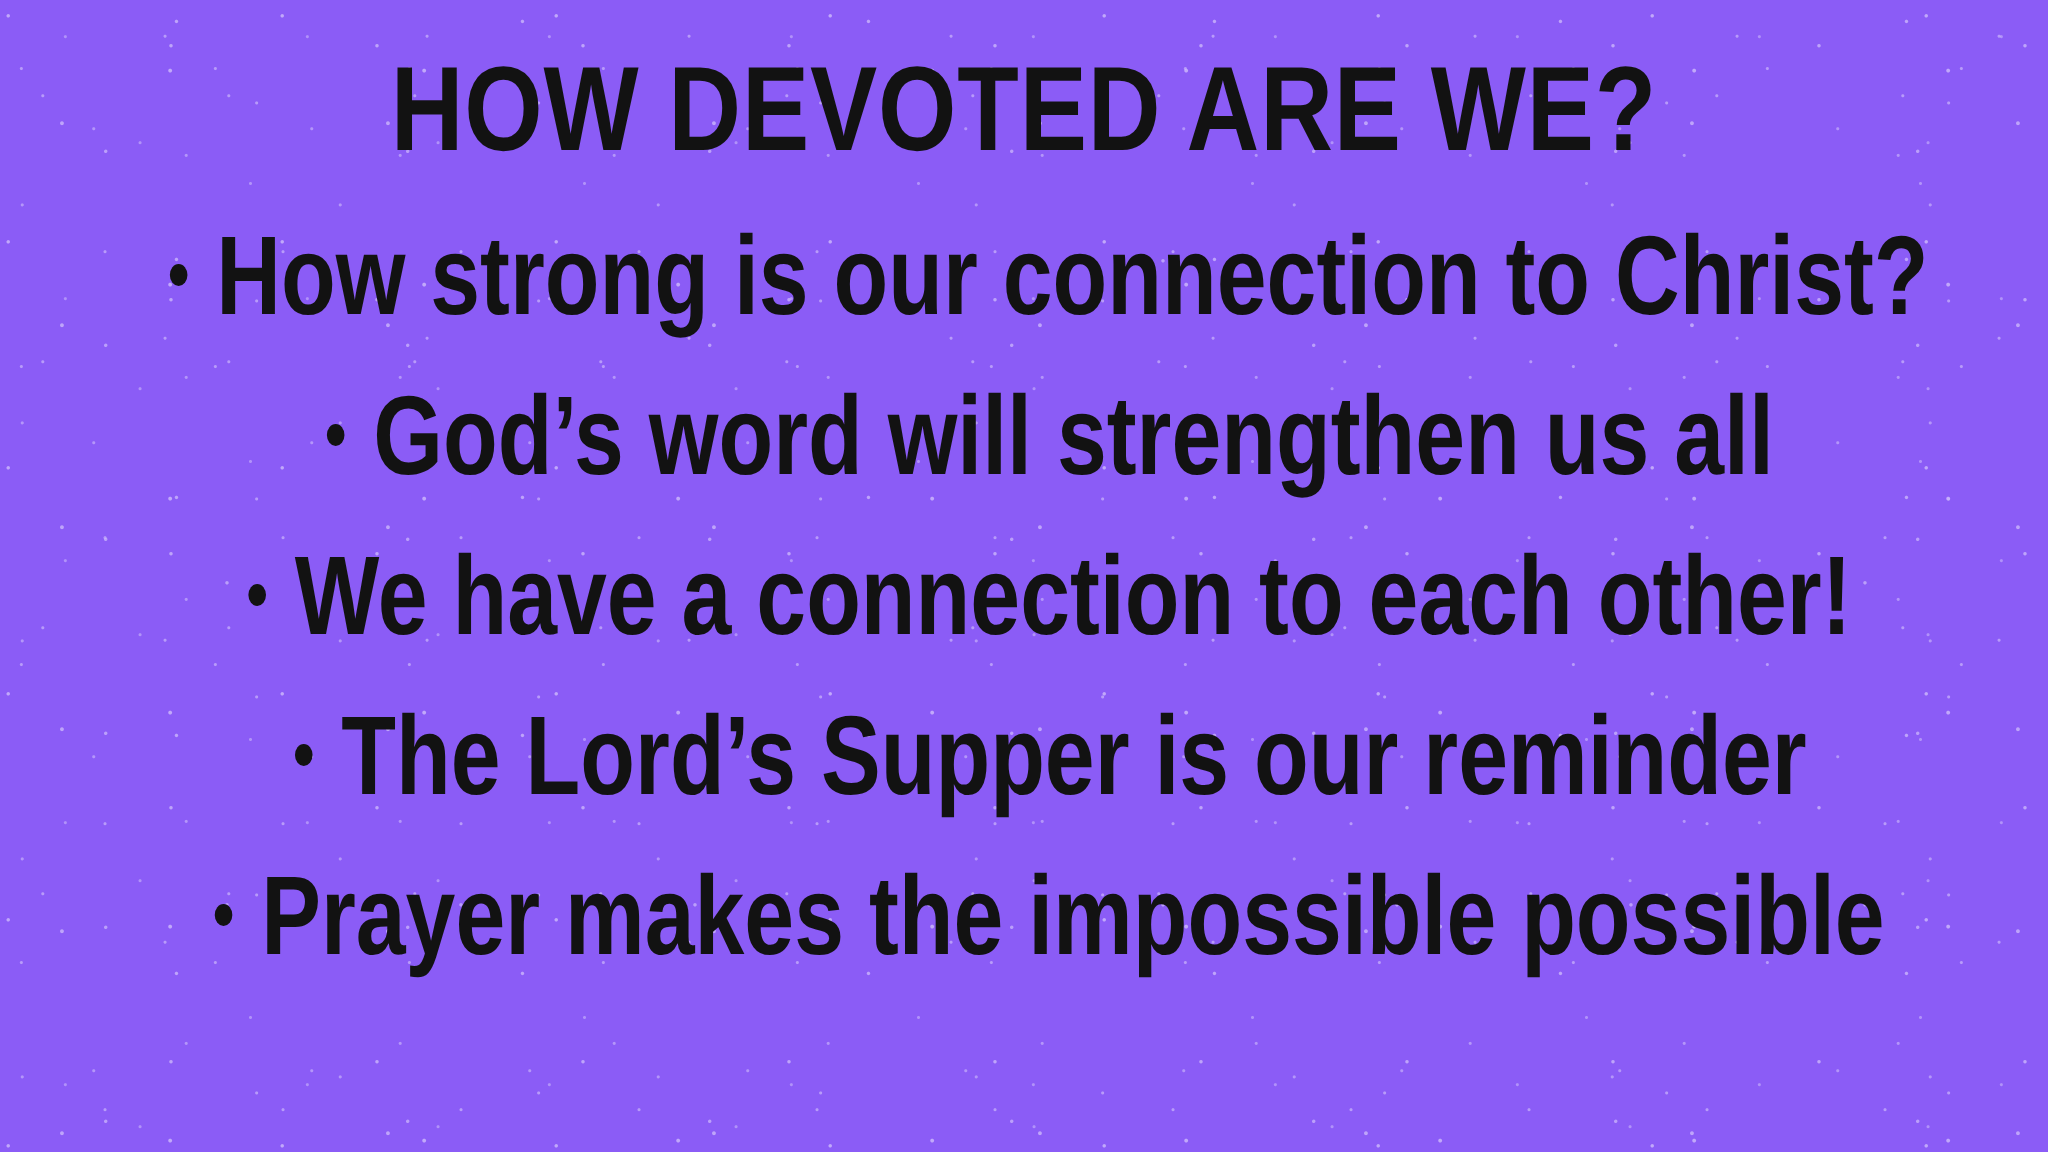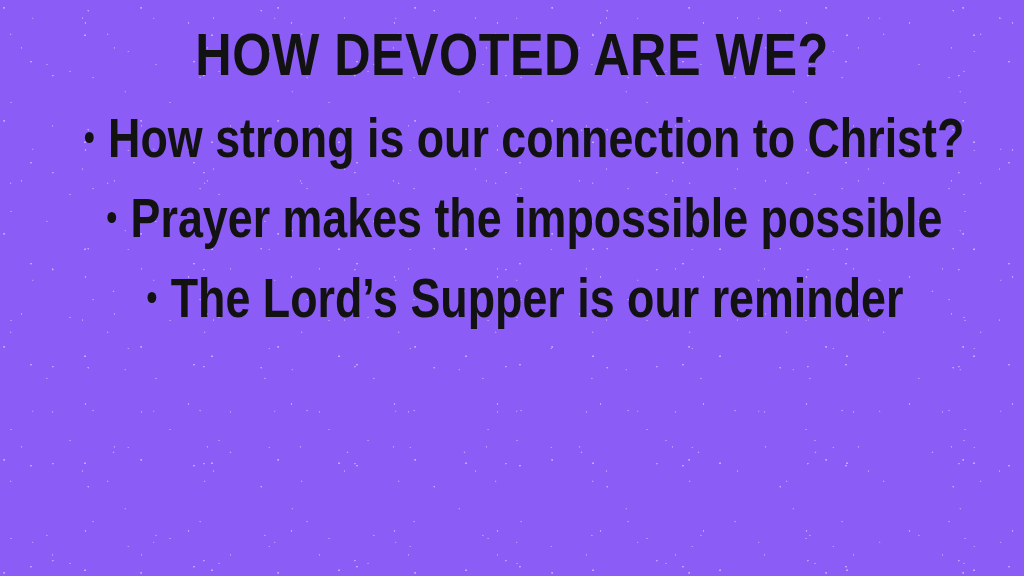--- a/index.html
+++ b/index.html
@@ -138,31 +138,43 @@
 
     <ul class="bullet-list">
 
       <li class="bullet-item">
         <span class="bullet-inner">
           <span class="bullet-dot"></span>
           <span class="bullet-text">How strong is our connection to Christ?</span>
         </span>
       </li>
 
-
+      <li class="bullet-item">
+        <span class="bullet-inner">
+          <span class="bullet-dot"></span>
+          <span class="bullet-text">God’s word will strengthen us all</span>
+        </span>
+      </li>
 
       <li class="bullet-item">
         <span class="bullet-inner">
           <span class="bullet-dot"></span>
-          <span class="bullet-text">Prayer makes the impossible possible</span>
+          <span class="bullet-text">We have a connection to each other!</span>
         </span>
       </li>
 
       <li class="bullet-item">
         <span class="bullet-inner">
           <span class="bullet-dot"></span>
           <span class="bullet-text">The Lord’s Supper is our reminder</span>
         </span>
       </li>
 
+      <li class="bullet-item">
+        <span class="bullet-inner">
+          <span class="bullet-dot"></span>
+          <span class="bullet-text">Prayer makes the impossible possible</span>
+        </span>
+      </li>
+
     </ul>
   </div>
 </div>
 
 </body></html>

